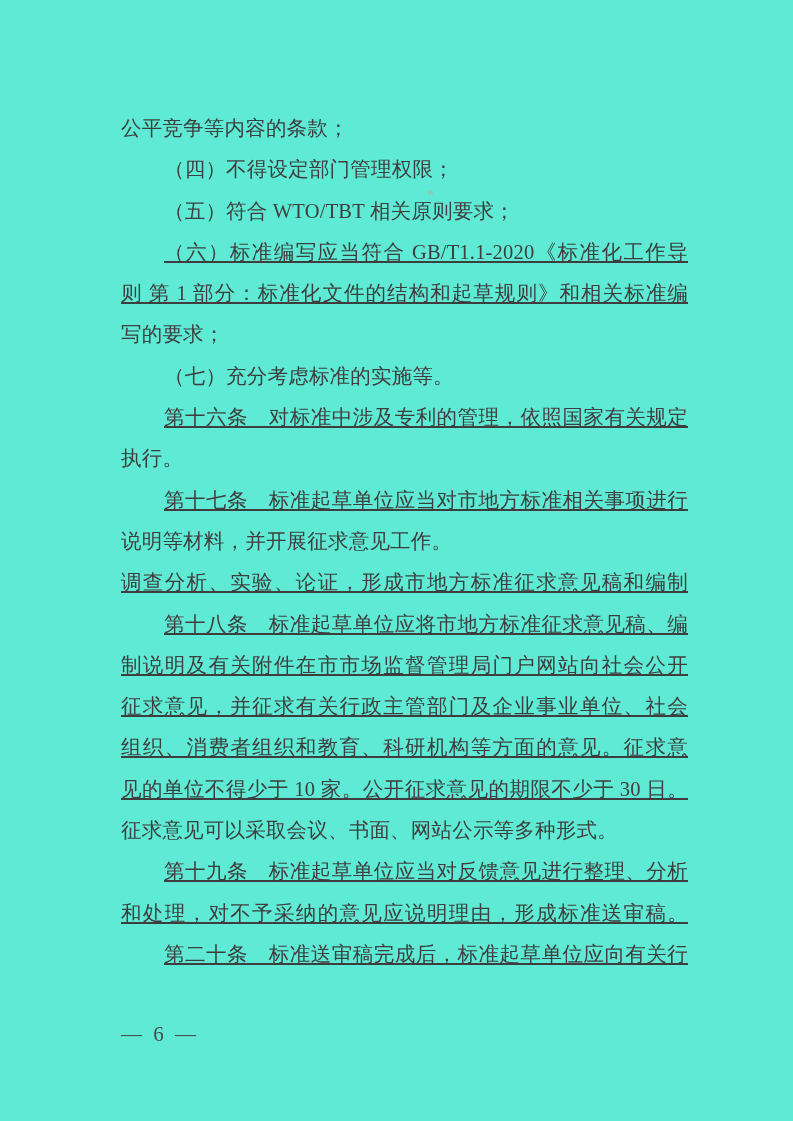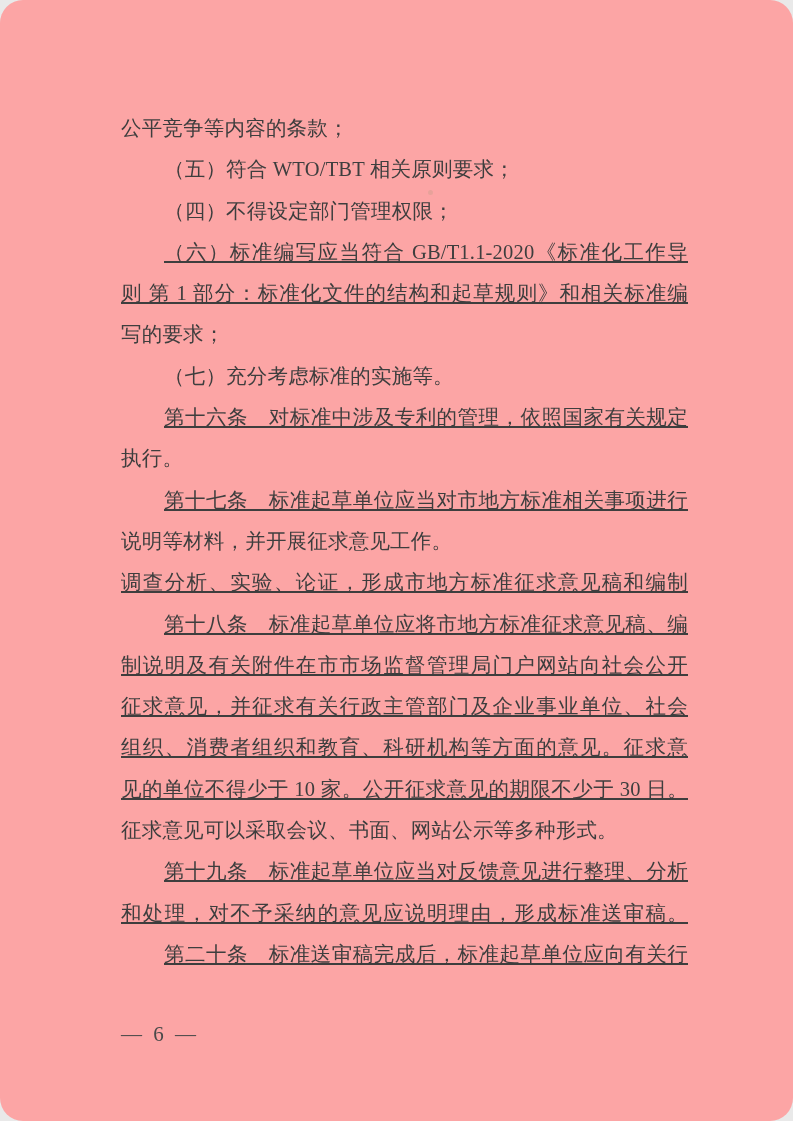--- a/index.html
+++ b/index.html
@@ -36,25 +36,25 @@
     left:428px;top:190px;
     width:5px;height:5px;
     border-radius:50%;
     background:#cfa08e;
     opacity:0.45;
   }
 </style>
 </head>
 <body>
 
-<div class="page" style="background: #fca5a5; border-radius: 23px;">
+<div class="page" style="background: #5eead4;">
   <div class="doc-body" id="doc-body" style="color: rgb(62, 62, 62);">
       <div class="line">公平竞争等内容的条款；</div>
+      <div class="line indent">（四）不得设定部门管理权限；</div>
       <div class="line indent">（五）符合 WTO/TBT 相关原则要求；</div>
-      <div class="line indent">（四）不得设定部门管理权限；</div>
       <div class="line indent just">（六）标准编写应当符合 GB/T1.1-2020《标准化工作导</div>
       <div class="line just">则 第 1 部分：标准化文件的结构和起草规则》和相关标准编</div>
       <div class="line">写的要求；</div>
       <div class="line indent">（七）充分考虑标准的实施等。</div>
       <div class="line indent just">第十六条　对标准中涉及专利的管理，依照国家有关规定</div>
       <div class="line">执行。</div>
       <div class="line indent just">第十七条　标准起草单位应当对市地方标准相关事项进行</div>
       <div class="line">说明等材料，并开展征求意见工作。</div>
       <div class="line just">调查分析、实验、论证，形成市地方标准征求意见稿和编制</div>
       <div class="line indent just">第十八条　标准起草单位应将市地方标准征求意见稿、编</div>

